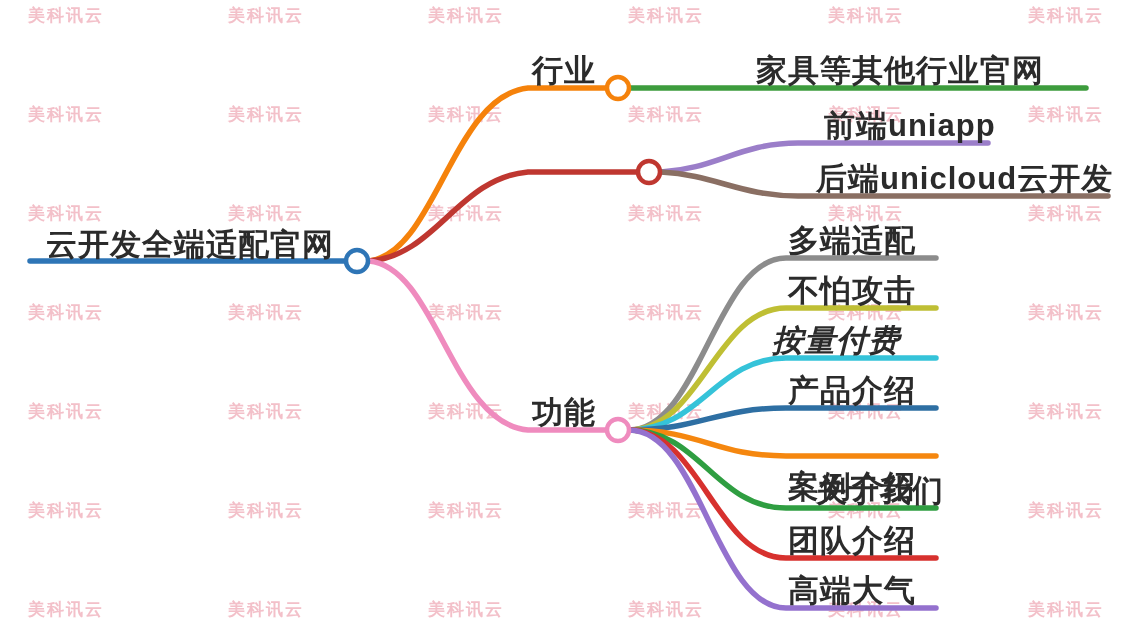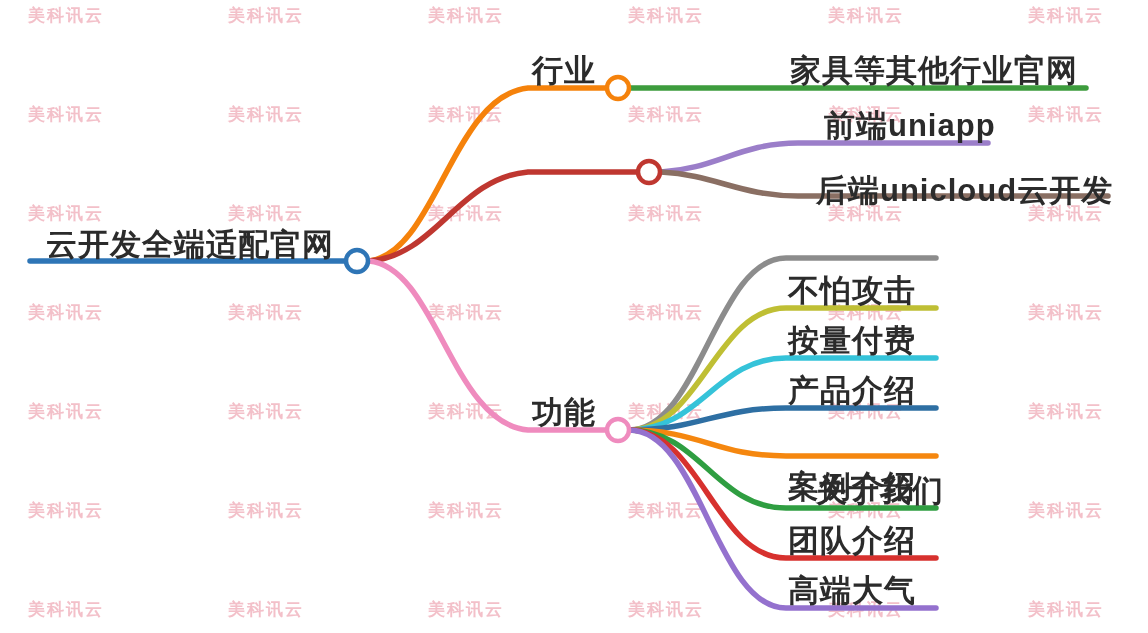--- a/index.html
+++ b/index.html
@@ -111,27 +111,28 @@
 
     <circle class="node-circle" cx="357" cy="261" r="11" stroke="#2e75b6"></circle>
     <circle class="node-circle" cx="618" cy="88" r="11" stroke="#f5820b"></circle>
     <circle class="node-circle" cx="649" cy="172" r="11" stroke="#bf3730"></circle>
     <circle class="node-circle" cx="618" cy="430" r="11" stroke="#ef8bbe"></circle>
   </svg>
 
   <div class="label" style="left:46px; top:224px;text-align:center;">云开发全端适配官网</div>
 
   <div class="label" style="left:532px; top:50px;">行业</div>
-  <div class="label" style="left:790px; top:50px;">家具等其他行业官网</div>
+  <div class="label" style="left:756px; top:50px;">家具等其他行业官网</div>
 
   <div class="label" style="left:824px; top:105px;">前端uniapp</div>
-  <div class="label" style="left:816px; top:158px;margin-top:12px;">后端unicloud云开发</div>
+  <div class="label" style="left:816px; top:158px;">后端unicloud云开发</div>
 
   <div class="label" style="left:532px; top:392px;">功能</div>
+  <div class="label" style="left:788px; top:220px;">多端适配</div>
   <div class="label" style="left:788px; top:270px;">不怕攻击</div>
-  <div class="label" style="left:788px; top:320px;">按量付费</div>
+  <div class="label" style="left:772px; top:320px;font-style:italic;">按量付费</div>
   <div class="label" style="left:788px; top:370px;">产品介绍</div>
   <div class="label" style="left:788px; top:418px;margin-top:48px;">案例介绍</div>
   <div class="label" style="left:816px; top:470px;">关于我们</div>
   <div class="label" style="left:788px; top:520px;">团队介绍</div>
   <div class="label" style="left:788px; top:570px;">高端大气</div>
 
 </div>
 
 </body></html>

